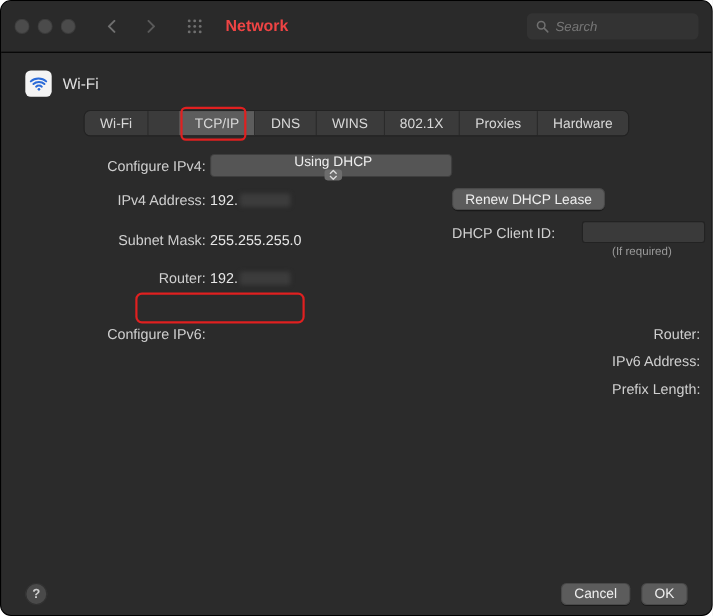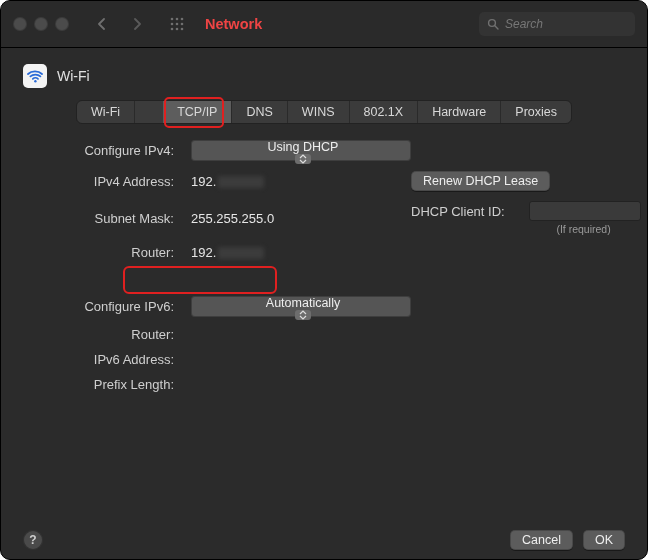--- a/index.html
+++ b/index.html
@@ -63,21 +63,21 @@
   }
   .tab{
     padding:4px 14px;font-size:12.5px;color:#d8d8d8;cursor:default;
     border-right:1px solid #2a2a2a;
   }
   .tab:last-child{border-right:none;}
   .tab.active{background:var(--bg-tab-active);margin-left:28px;}
   .red-box{position:absolute;border:2px solid var(--red-highlight);border-radius:5px;pointer-events:none;}
   
   .form{display:grid;grid-template-columns:168px 220px 1fr;row-gap:10px;align-items:center;}
-  .lbl{text-align:right;padding-right:17px;color:var(--fg-label);font-size:13px;white-space:nowrap;}
+  .lbl{text-align:right;padding-right:4px;color:var(--fg-label);font-size:13px;white-space:nowrap;}
   .select{
     background:var(--bg-select);border-radius:4px;height:21px;
     display:flex;align-items:center;justify-content:space-between;
     padding:0 4px 0 8px;color:#eee;font-size:12.5px;
     box-shadow:inset 0 0 0 1px #0004;
     flex-direction:column;
   }
   .select .end{
     width:16px;height:17px;border-radius:3px;background:#6d6d6d;
     display:flex;flex-direction:column;align-items:center;justify-content:center;gap:0;
@@ -174,22 +174,22 @@
       <div class="heading-title">Wi-Fi</div>
     </div>
 
     <div style="position:relative;display:flex;justify-content:center;">
       <div class="tabs">
         <div class="tab">Wi-Fi</div>
         <div class="tab active">TCP/IP</div>
         <div class="tab">DNS</div>
         <div class="tab">WINS</div>
         <div class="tab">802.1X</div>
+        <div class="tab">Proxies</div>
         <div class="tab">Hardware</div>
-        <div class="tab">Proxies</div>
       </div>
       <div class="red-box" style="left:calc(50% - 160px);top:-3px;width:56px;height:27px;"></div>
     </div>
 
     <div class="form">
 
       <div class="lbl">Configure IPv4:</div>
       <div class="select">
         <span>Using DHCP</span>
         <span class="end">
@@ -223,31 +223,20 @@
 
       <div class="lbl router-row">Router:</div>
       <div class="val router-row">
         <span>192.</span><span class="redacted"></span>
       </div>
       <div></div>
 
       <div style="grid-column:1/4;height:16px"></div>
 
       <div class="lbl">Configure IPv6:</div>
-      <div class="select">
-        <span>Automatically</span>
-        <span class="end">
-          <svg width="8" height="5" viewBox="0 0 8 5">
-              <path d="M1 4 4 1l3 3" stroke="#ddd" stroke-width="1.2" fill="none"></path>
-            </svg>
-          <svg width="8" height="5" viewBox="0 0 8 5">
-              <path d="M1 1 4 4l3-3" stroke="#ddd" stroke-width="1.2" fill="none"></path>
-            </svg>
-        </span>
-      </div>
       <div></div>
 
       <div class="lbl">Router:</div>
       <div></div>
         <div></div>
 
       <div class="lbl">IPv6 Address:</div>
       <div></div>
         <div></div>
 

